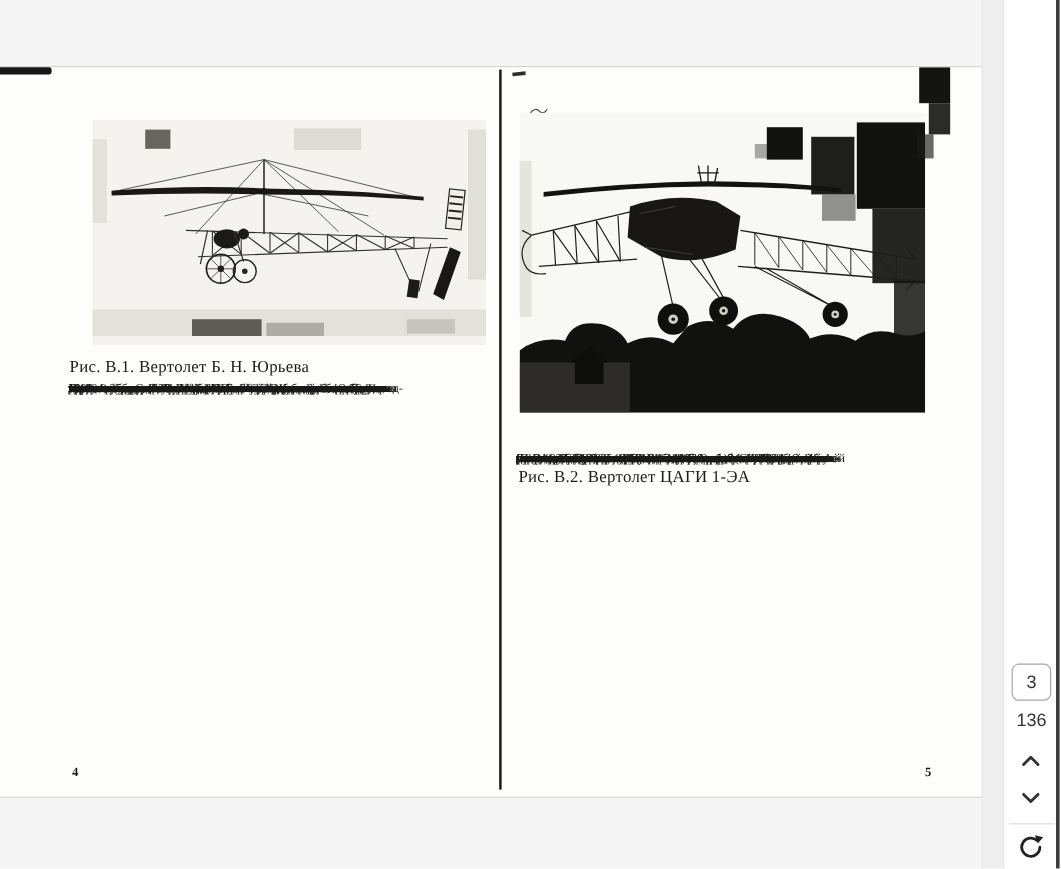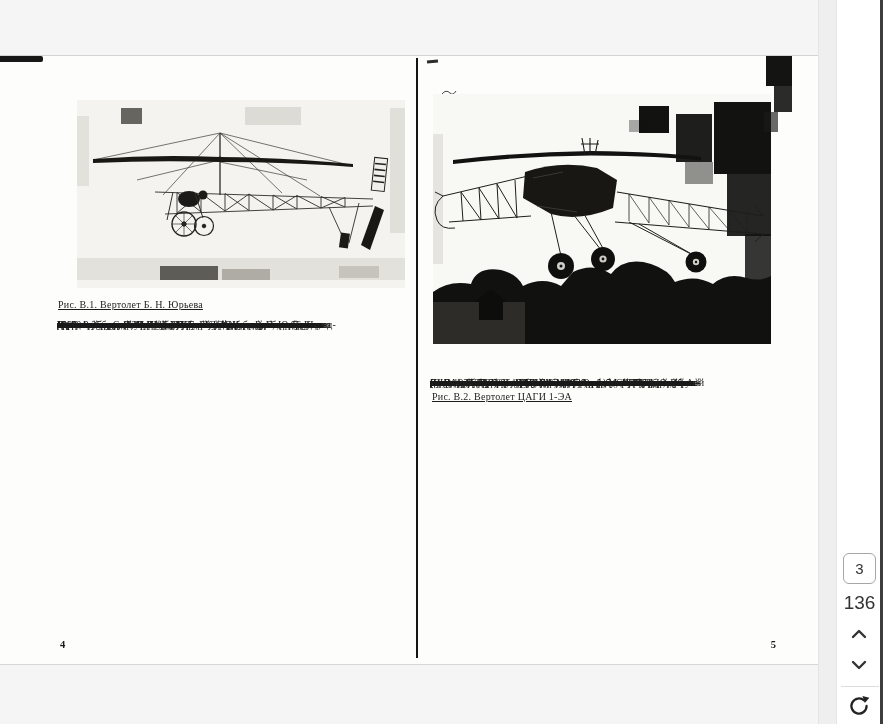--- a/index.html
+++ b/index.html
@@ -16,43 +16,43 @@
             box-sizing:border-box; }
   .sidebar { position:absolute; left:837px; top:0; width:43px; height:724px; background:#ffffff; }
   .window-edge { position:absolute; left:880px; top:0; width:3px; height:724px; background:#3d3d3d; }
 
   
   .page-input { position:absolute; left:6px; top:553px; width:33px; height:31px;
             box-sizing:border-box; border:1px solid #a6a6a6; border-radius:6px;
             text-align:center; font-size:15px; color:#333; background:#fff; outline:none;
             font-family:"Liberation Sans", sans-serif; padding:0; }
   .total-pages { position:absolute; left:0; top:592px; width:45px; text-align:center;
-            font-size:19px; color:#333; }
+            font-size:15px; color:#333; }
   .nav-btn { position:absolute; left:10px; width:24px; height:20px; cursor:pointer;
             background:none; border:none; padding:0; }
   .btn-up { top:624px; } .btn-down { top:655px; }
   .sidebar-sep { position:absolute; left:4px; top:686px; width:38px; height:0;
             border-top:1px solid #dddddd; }
   .reload-btn { position:absolute; left:9px; top:693px; width:26px; height:26px;
             cursor:pointer; background:none; border:none; padding:0; }
 
   
   .spread { position:absolute; left:0; top:56px; width:818px; height:608px; background:#fdfdfc; }
   .spread * { position:absolute; }
   .smudge { left:0; top:0; width:43px; height:6px; background:#171717; border-radius:0 2px 2px 0; }
   .gutter { left:416px; top:2px; width:2px; height:600px; background:#141414; }
   .dash-tr { left:427px; top:4px; width:11px; height:3px; background:#2c2c2a; transform:rotate(-6deg); }
   .squiggle { left:441px; top:33px; width:16px; height:8px; }
   .fig1 { left:77px; top:44px; width:328px; height:188px; }
   .fig2 { left:433px; top:38px; width:338px; height:250px; }
   .blob-tr { left:764px; top:0; width:28px; height:80px; }
   .fig1 svg, .fig2 svg, .blob-tr svg, .squiggle svg { display:block; width:100%; height:100%; }
 
-  .caption { font-family:"Liberation Serif", serif; font-size:10px; letter-spacing:0.25px;
-             color:#1d1d1d; white-space:nowrap;text-decoration:underline; }
+  .caption { font-family:"Liberation Serif", serif; font-size:14px; letter-spacing:0.25px;
+             color:#1d1d1d; white-space:nowrap; }
   .cap1 { left:58px; top:243px; } .cap2 { left:432px; top:300px;margin-top:35px; }
 
   .body-text { font-family:"Liberation Serif", serif; font-size:10px; line-height:11.8px;
                color:#1b1b1b; }
   .body1 { left:57px; top:263px; width:356px; }
   .body2 { left:430px; top:321px; width:356px; }
   .bline { text-align:justify; text-align-last:justify; }
   .bline.pend { text-align-last:left; }
   .bline.ind { text-indent:14px; }
 

